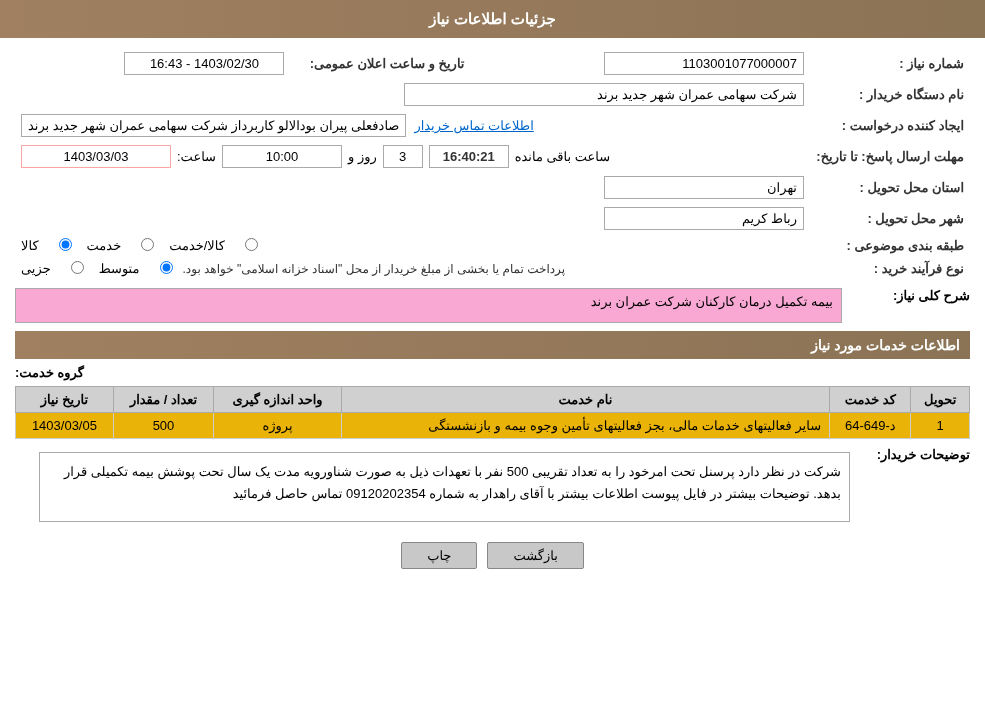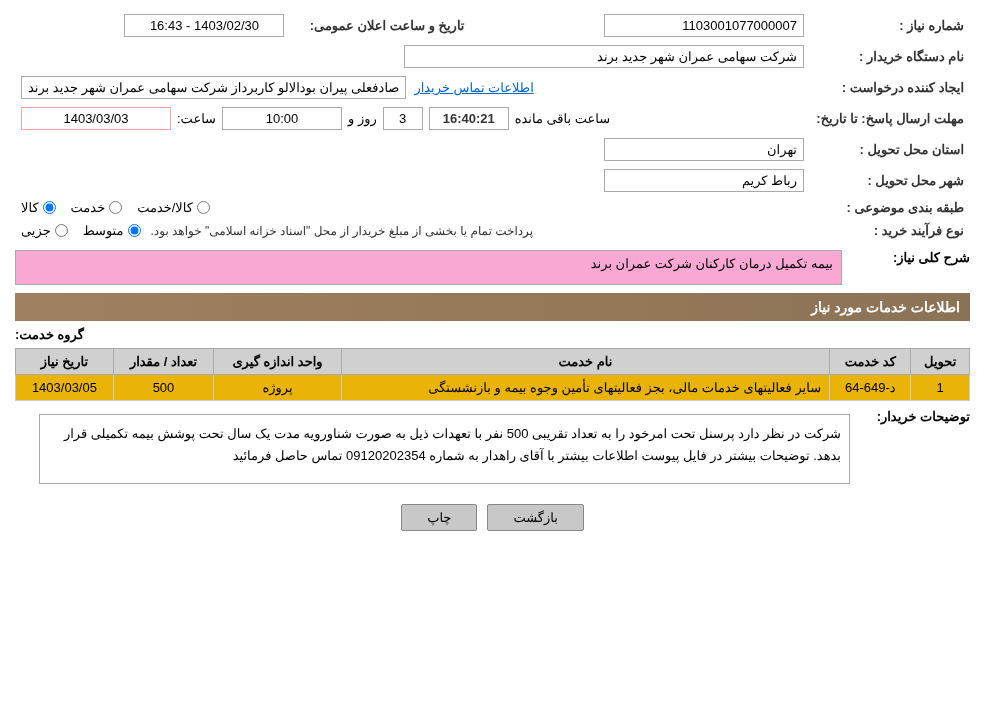--- a/index.html
+++ b/index.html
@@ -84,22 +84,22 @@
       text-align: right;
     }
     .radio-group {
       display: flex;
       gap: 15px;
       flex-direction: row-reverse;
       align-items: center;
     }
     .radio-item {
       display: flex;
-      align-items: center;
-      gap: 4px;
+      align-items: flex-start;
+      gap: 20px;
       flex-direction: row-reverse;
     }
     .nofa-table {
       width: 100%;
       border-collapse: collapse;
       margin: 5px 0;
     }
     .nofa-table th {
       background: #d0d0d0;
       border: 1px solid #aaa;
@@ -145,20 +145,23 @@
       background: #f9a8d4;
       padding: 5px 8px;
       text-align: center;
       width: 100%;
     }
   </style>
 </head>
 <body>
 
 <div class="page-wrapper">
+  <div class="header-bar">
+    <span>جزئیات اطلاعات نیاز</span>
+  </div>
   <div class="main-content">
 
     <table class="info-table">
       <tbody>
           <tr>
         <td class="label-cell">شماره نیاز :</td>
         <td class="value-cell">
           <span class="input-box">1103001077000007</span>
         </td>
         <td class="label-cell" style="width:180px;">تاریخ و ساعت اعلان عمومی:</td>

